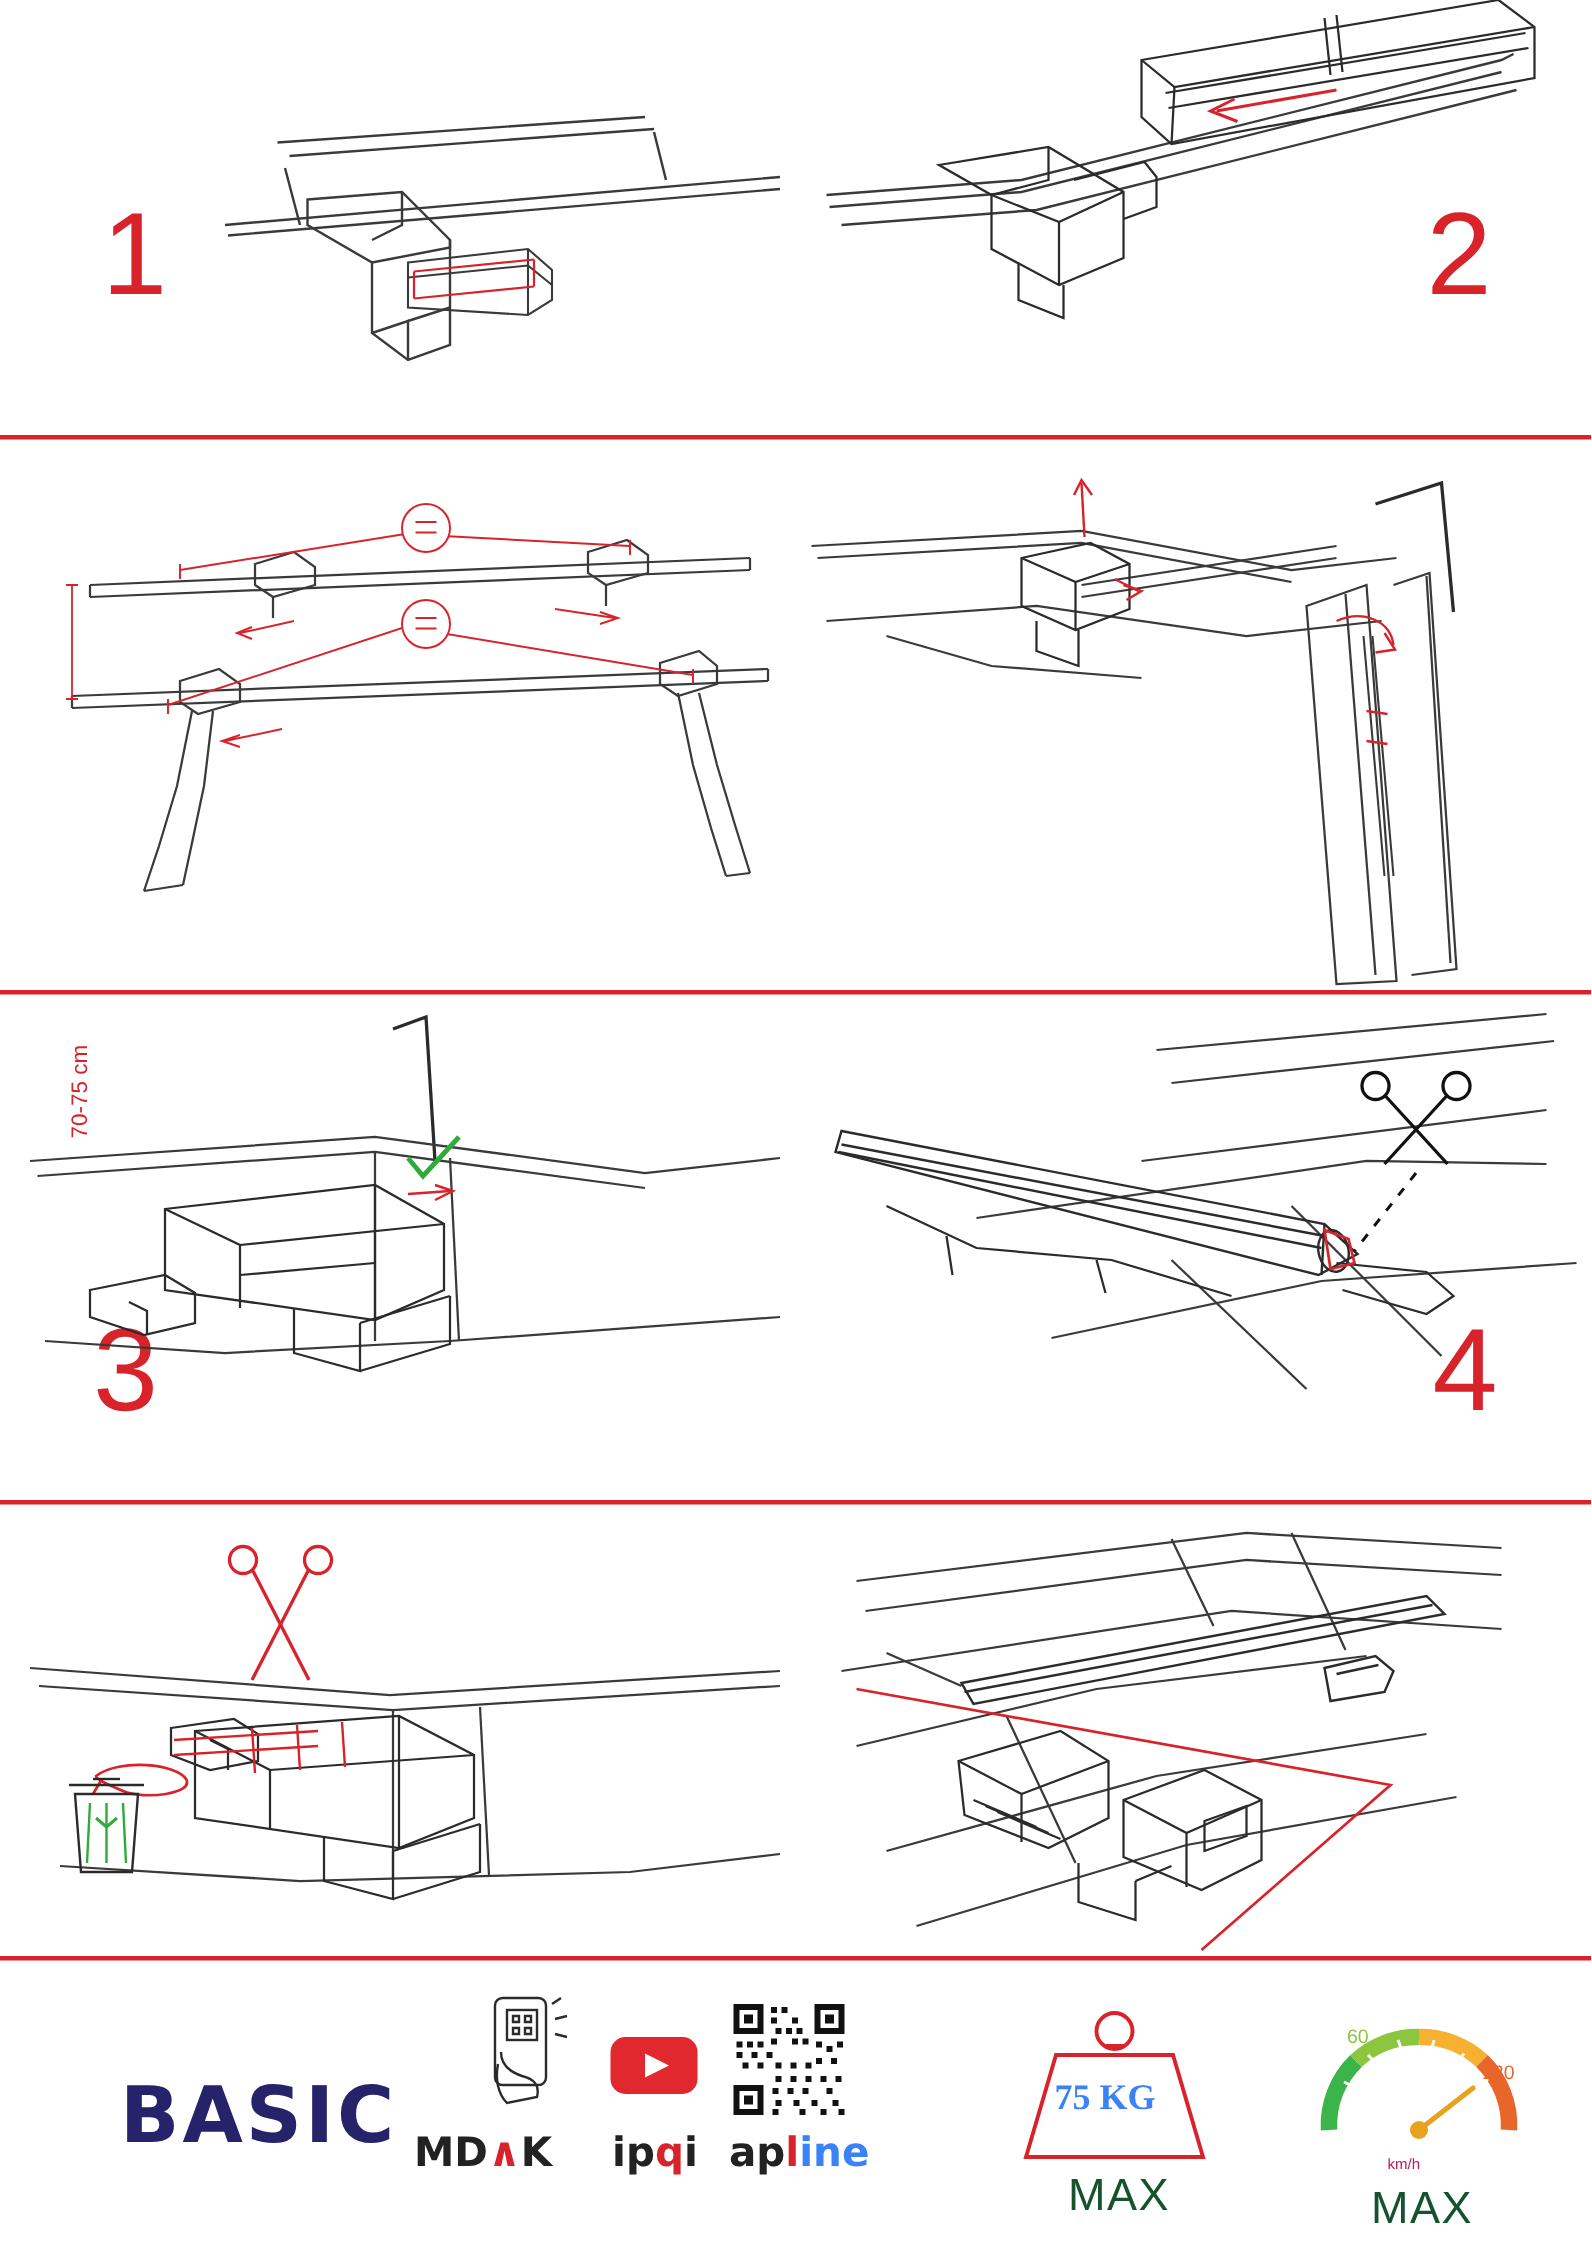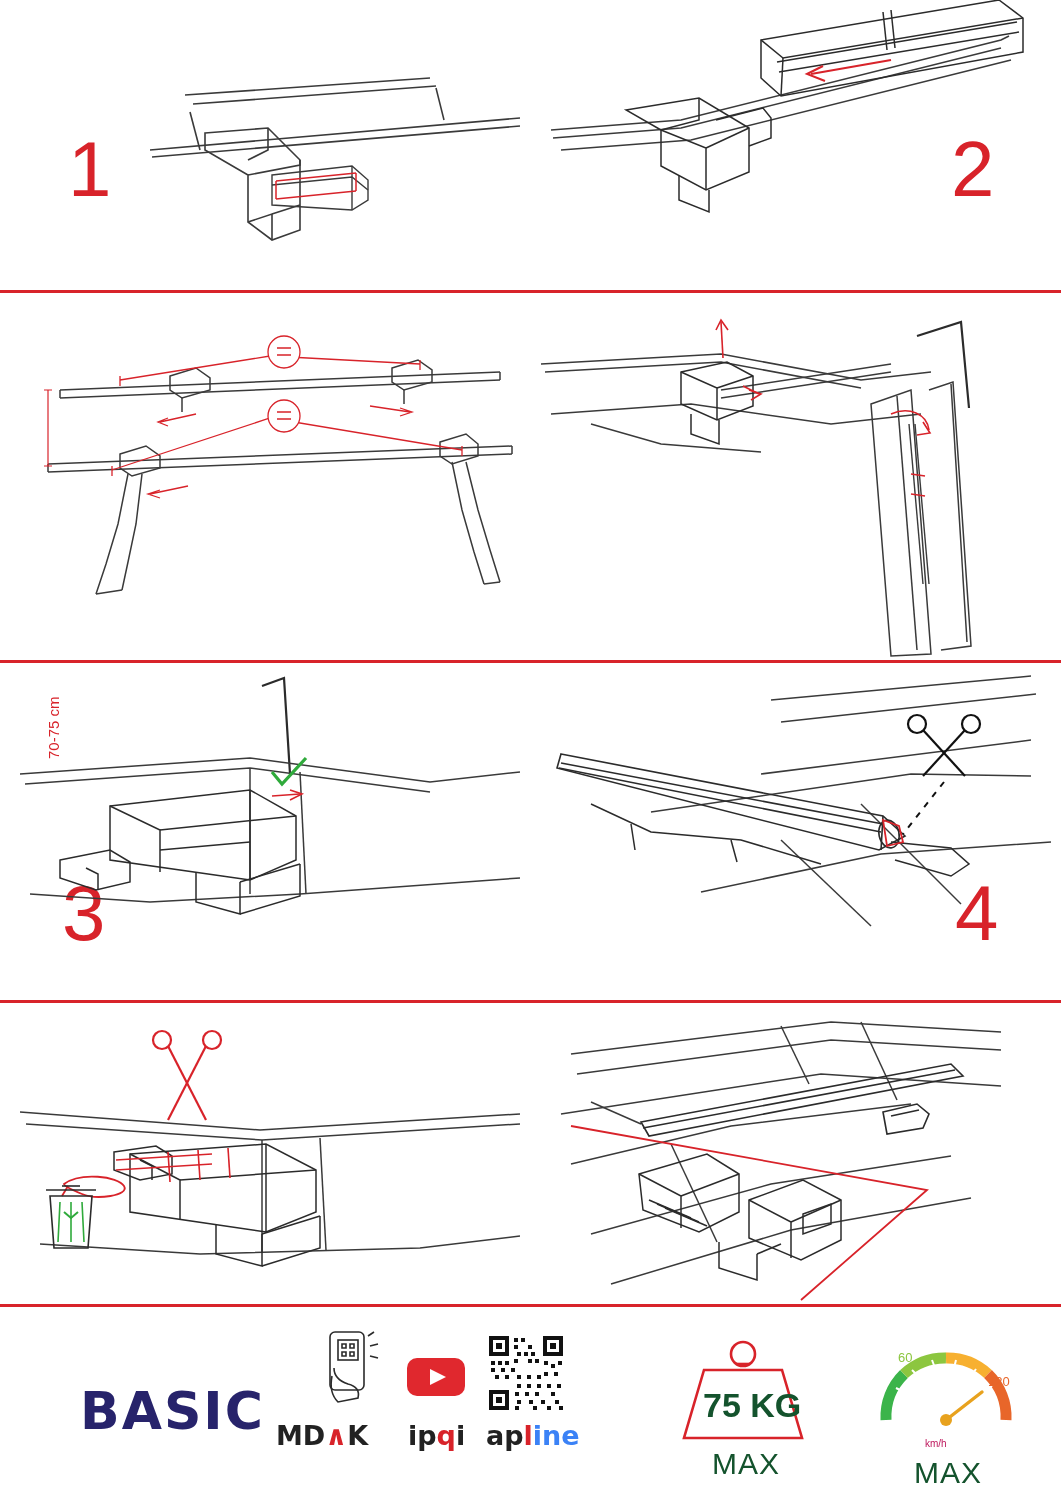--- a/index.html
+++ b/index.html
@@ -18,21 +18,21 @@
   .brand-sub{position:absolute;font-family:"DejaVu Sans",sans-serif;font-weight:700;font-size:27px;letter-spacing:0px;}
   .brand-sub .dark{color:#27236b;}
   .brand-sub .red{color:#d8232a;}
 
   .logo-label{position:absolute;font-family:"DejaVu Sans",sans-serif;font-weight:700;font-size:27px;color:#222;}
   .logo-label .red{color:#d8232a;}
   .logo-label .blue{color:#3b82f6;}
 
   .maxlabel{position:absolute;font-family:"Liberation Sans",sans-serif;font-size:30px;color:#14532d;letter-spacing:1px;}
 
-  .weight-text{position:absolute;color:#14532d;font-family:Liberation Sans, sans-serif;font-weight:700;font-size:34px;}
+  .weight-text{position:absolute;color:#3b82f6;font-family:Liberation Serif, serif;font-weight:700;font-size:24px;}
 
   .kmh{position:absolute;font-size:10px;color:#be185d;font-family:Liberation Sans, sans-serif;}
 
   .dim-label{position:absolute;color:#d8232a;font-size:15px;font-family:"Liberation Sans",sans-serif;
              transform:rotate(-90deg);transform-origin:left top;white-space:nowrap;}
 </style>
 </head>
 <body>
 
 <div id="page">

